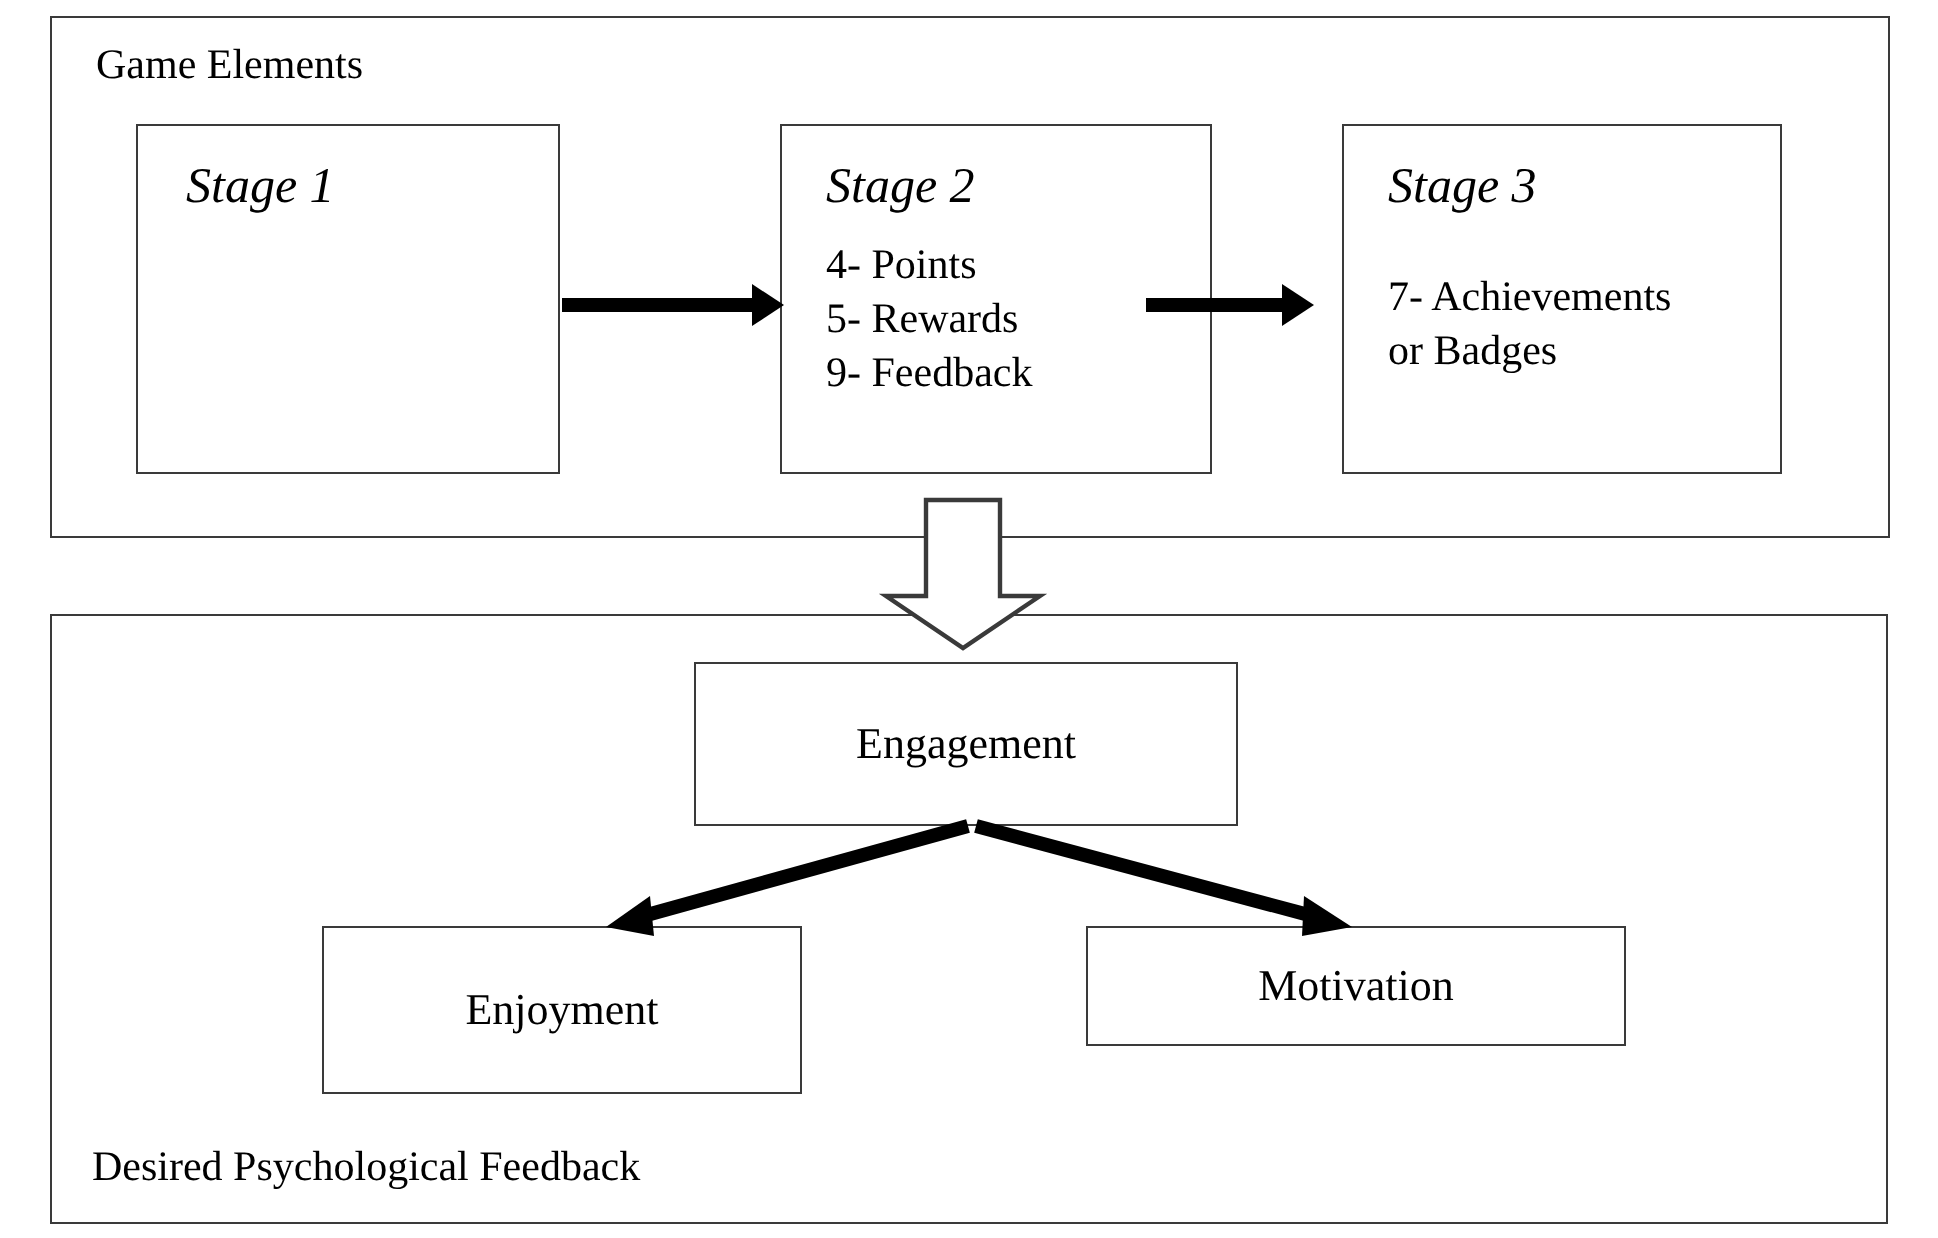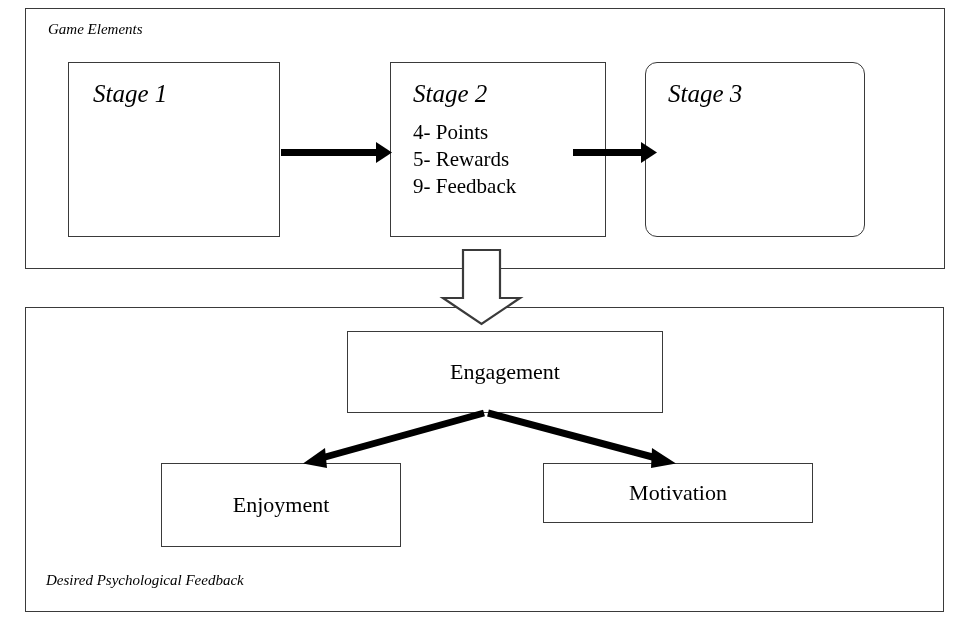--- a/index.html
+++ b/index.html
@@ -31,43 +31,42 @@
     height: 261px;
   }
   #panel-outcomes {
     left: 25px;
     top: 307px;
     width: 919px;
     height: 305px;
   }
   .panel-label {
     position: absolute;
-    font-style: italic;
-    font-size: 15px;
+    font-size: 21px;
     line-height: 1;
     white-space: nowrap;
     text-align: right;
   }
   #label-game-elements {
     left: 48px;
     top: 22px;
   }
   #label-outcomes {
     left: 46px;
     top: 573px;
   }
   .stage-box {
     position: absolute;
     border: 1.5px solid #3a3a3a;
     background: #ffffff;
     box-sizing: border-box;
   }
   #stage-box-1 { left: 68px;  top: 62px; width: 212px; height: 175px; }
   #stage-box-2 { left: 390px; top: 62px; width: 216px; height: 175px; }
-  #stage-box-3 { left: 645px; top: 62px; width: 220px; height: 175px; border-radius: 12px; }
+  #stage-box-3 { left: 671px; top: 62px; width: 220px; height: 175px; }
 
   .stage-title {
     position: absolute;
     font-style: italic;
     font-size: 25px;
     line-height: 1;
     white-space: nowrap;
   }
   .stage-items {
     position: absolute;
@@ -84,21 +83,21 @@
 
   .outcome-box {
     position: absolute;
     border: 1.5px solid #3a3a3a;
     background: #ffffff;
     box-sizing: border-box;
     display: flex;
     align-items: center;
     justify-content: center;
   }
-  #box-engagement { left: 347px; top: 331px; width: 316px; height: 82px; }
+  #box-engagement { left: 347px; top: 331px; width: 272px; height: 82px; }
   #box-enjoyment  { left: 161px; top: 463px; width: 240px; height: 84px; }
   #box-motivation { left: 543px; top: 463px; width: 270px; height: 60px; }
   .outcome-label {
     font-size: 22px;
     line-height: 1;
     white-space: nowrap;
   }
 
   #arrow-layer {
     position: absolute;
@@ -123,20 +122,22 @@
 
   <div class="stage-box" id="stage-box-2">
     <div class="stage-title" id="stage-2-title">Stage 2</div>
     <div class="stage-items" id="stage-2-items">4- Points
 5- Rewards
 9- Feedback</div>
   </div>
 
   <div class="stage-box" id="stage-box-3">
     <div class="stage-title" id="stage-3-title">Stage 3</div>
+    <div class="stage-items" id="stage-3-items">7- Achievements
+or Badges</div>
   </div>
 
   <div class="panel" id="panel-outcomes"></div>
 
   <div class="outcome-box" id="box-engagement">
     <span class="outcome-label">Engagement</span>
   </div>
 
   <div class="outcome-box" id="box-enjoyment">
     <span class="outcome-label">Enjoyment</span>

